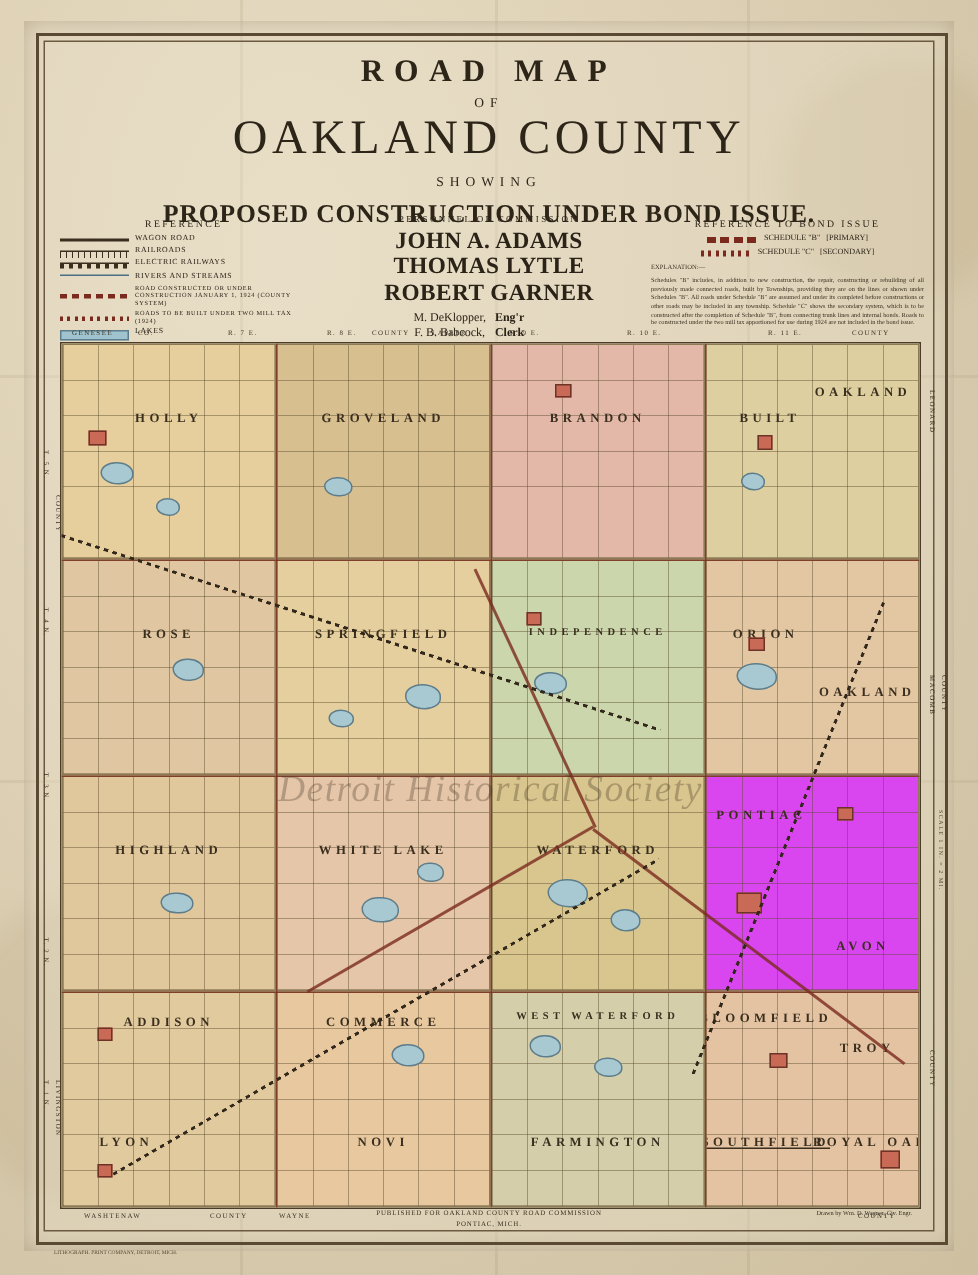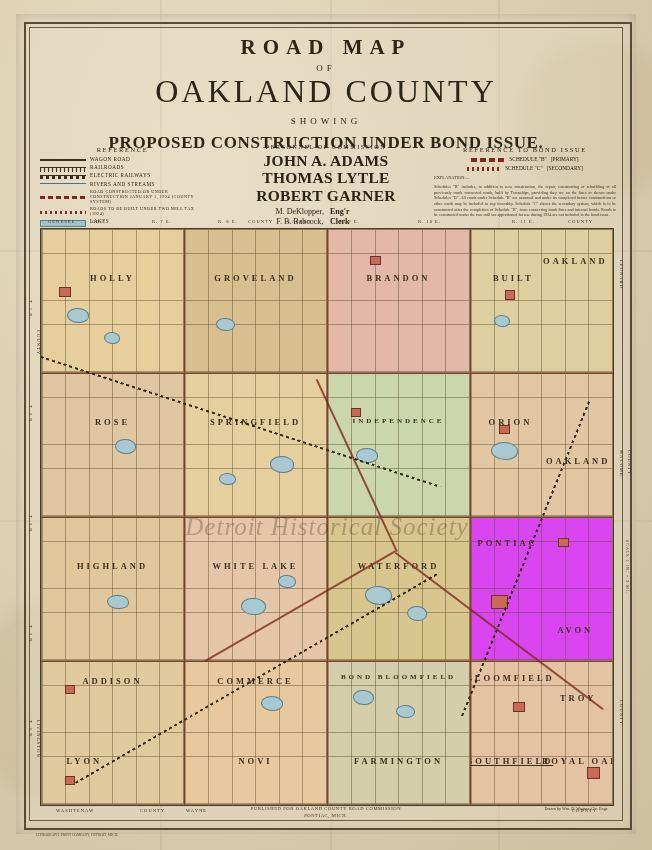--- a/index.html
+++ b/index.html
@@ -328,21 +328,21 @@
         <div class="city" style="left:16%;top:80%;width:6%;height:5%;"></div>
       </div>
       <div class="twp" style="background:#e8c89f">
         <div class="sec"></div>
         <div class="tname" style="top:10%;">COMMERCE</div>
         <div class="tname" style="top:66%;">NOVI</div>
         <div class="lake" style="left:54%;top:24%;width:14%;height:9%;"></div>
       </div>
       <div class="twp" style="background:#d4ceaa">
         <div class="sec"></div>
-        <div class="tname" style="top:8%;font-size:7px;">BOND BLOOMFIELD</div>
+        <div class="tname" style="top:8%;font-size:7px;">WEST WATERFORD</div>
         <div class="tname" style="top:66%;">FARMINGTON</div>
         <div class="lake" style="left:18%;top:20%;width:13%;height:9%;"></div>
         <div class="lake" style="left:48%;top:30%;width:12%;height:8%;"></div>
       </div>
       <div class="twp" style="background:#e3c3a2">
         <div class="sec"></div>
         <div class="tname" style="top:8%;left:28%;">BLOOMFIELD</div>
         <div class="tname" style="top:22%;left:76%;">TROY</div>
         <div class="tname" style="top:66%;left:28%;text-decoration:underline;">SOUTHFIELD</div>
         <div class="tname" style="top:66%;left:78%;">ROYAL OAK</div>

